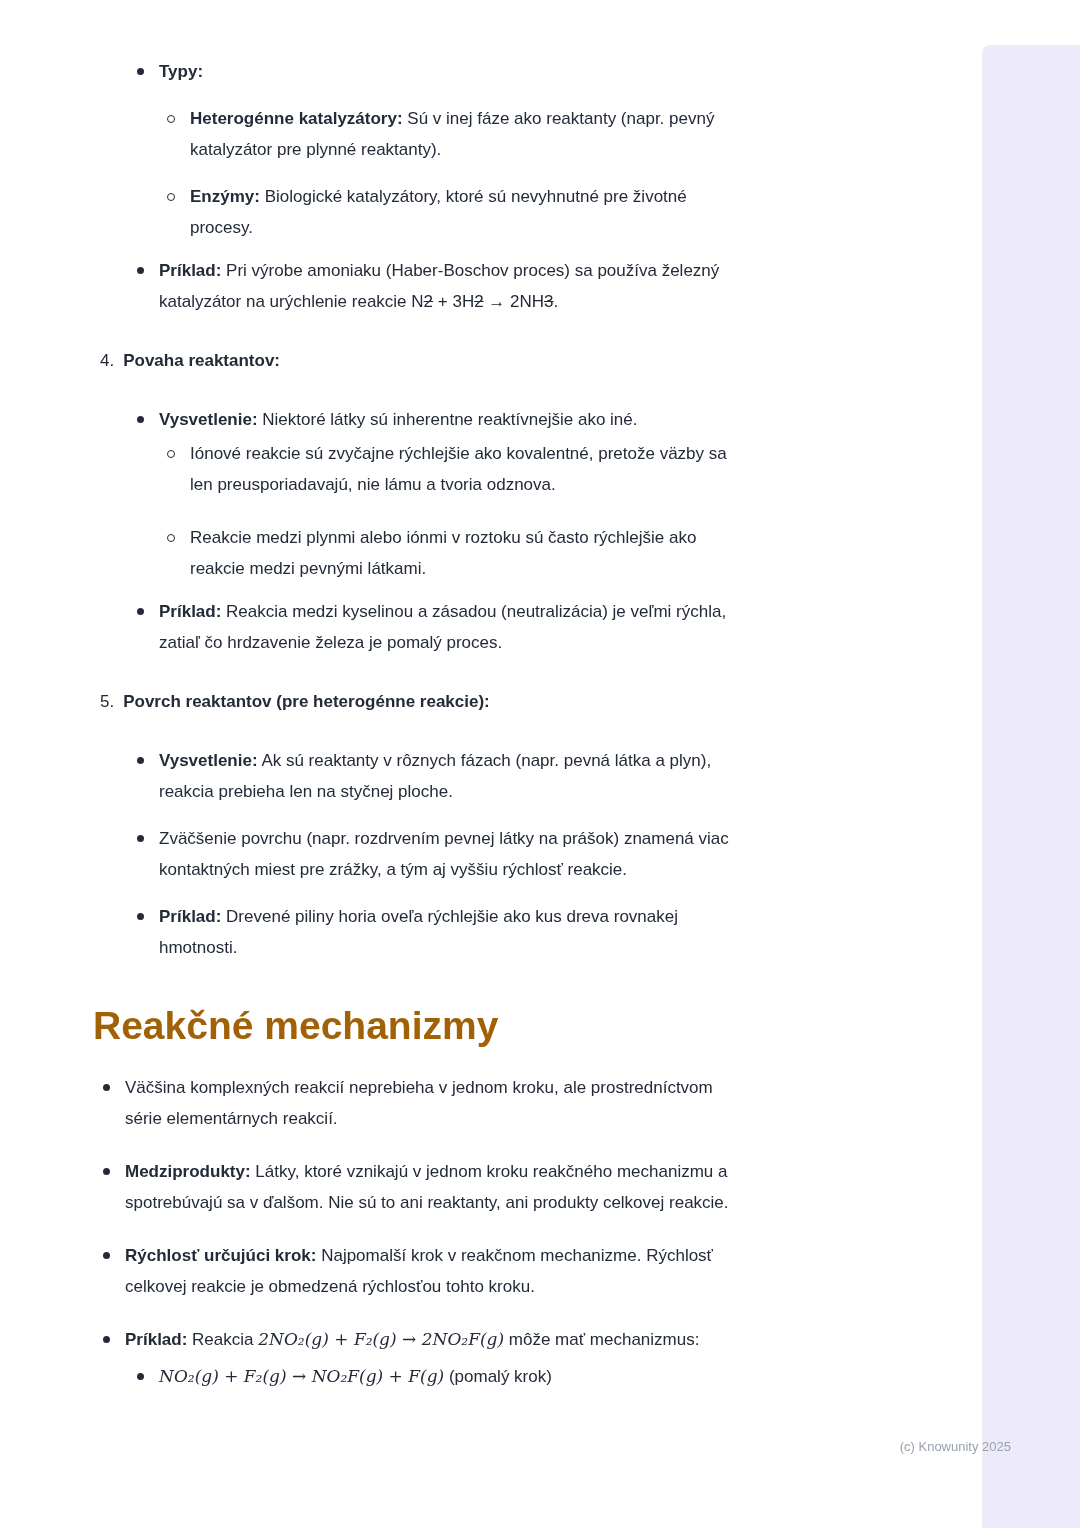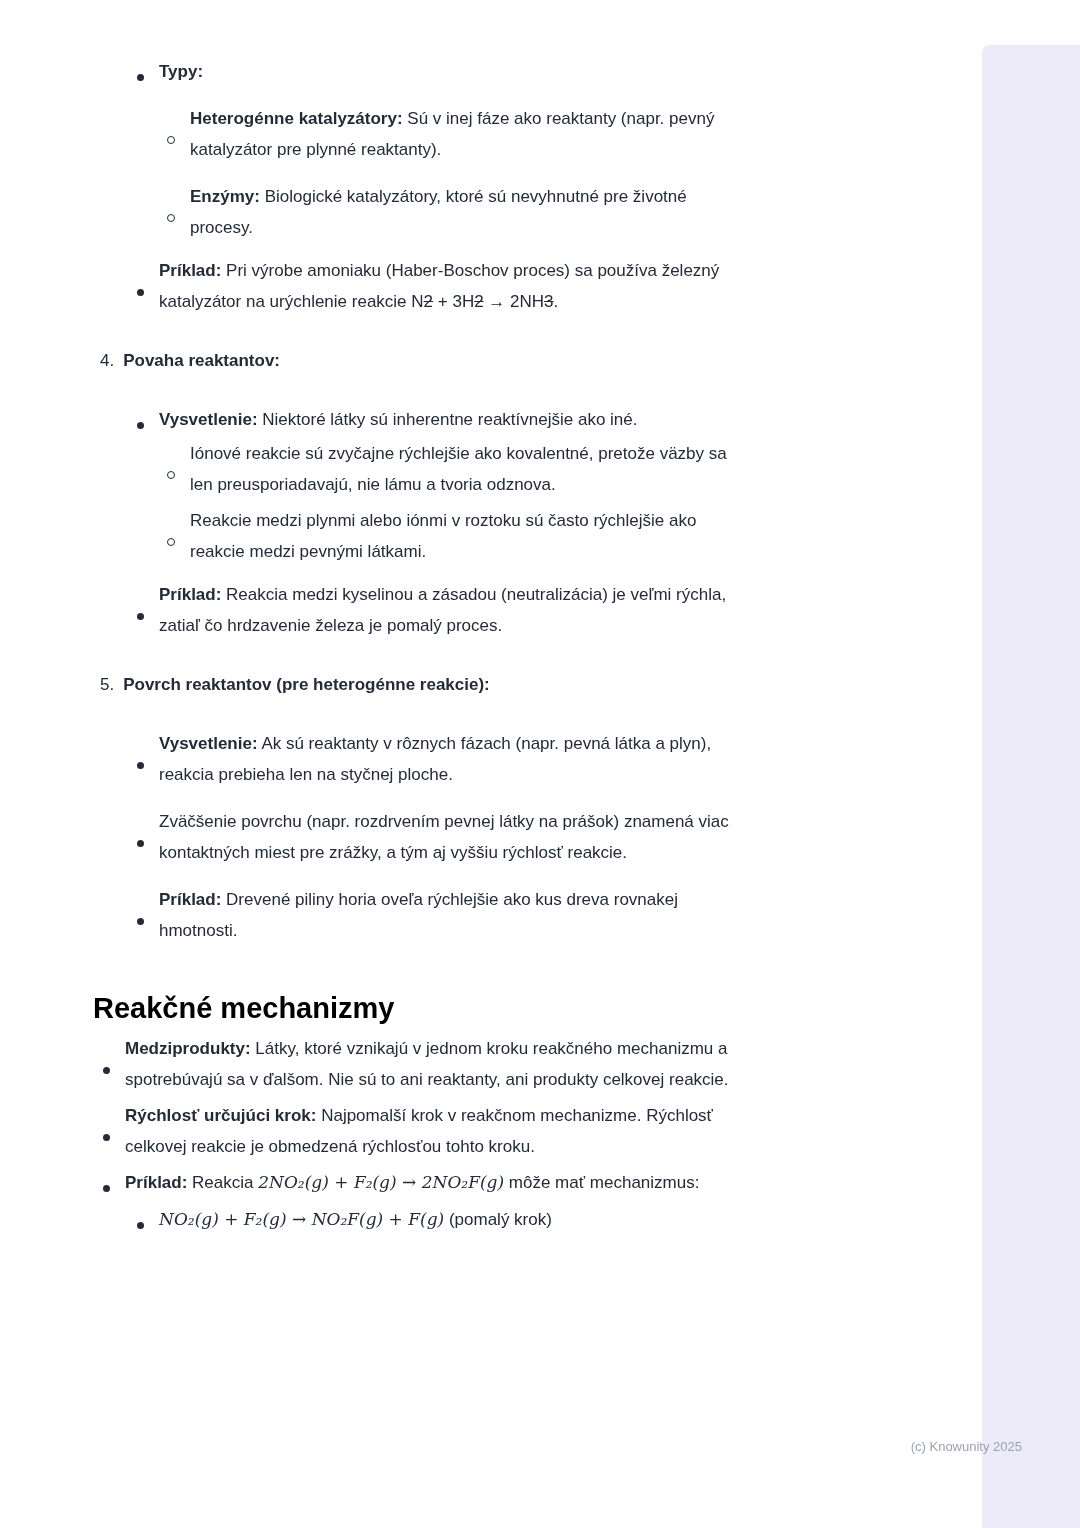--- a/index.html
+++ b/index.html
@@ -20,51 +20,51 @@
     bottom: 0;
     background: #edebfa;
     border-radius: 8px 0 0 0;
   }
   .content {
     position: absolute;
     top: 56px;
     left: 93px;
     width: 760px;
   }
-  .li { display: flex; align-items: center; margin-top: 16px; }
+  .li { display: flex; align-items: flex-start; margin-top: 16px; }
   .txt { margin: 0; font-size: 17px; line-height: 31px; }
   .marker { flex: 0 0 auto; margin-right: 15px; }
   .disc { width: 7px; height: 7px; border-radius: 50%; background: #232b39; margin-top: 12px; }
   .circle { width: 6px; height: 6px; border-radius: 50%; border: 1.6px solid #232b39; background: #ffffff; margin-top: 12px; }
   .outer { padding-left: 10px; }
   .l1 { padding-left: 44px; }
   .l2 { padding-left: 74px; }
   .outer .txt { max-width: 605px; }
   .l1 .txt { max-width: 600px; }
   .l2 .txt { max-width: 560px; }
   .num-item { display: flex; margin-top: 28px; padding-left: 7px; }
   .num { font-size: 17px; line-height: 31px; margin-right: 9px; }
   .b { font-weight: 700; }
   .s { text-decoration: line-through; }
   .m { font-family: "DejaVu Serif", serif; font-style: italic; font-size: 17px; }
   .heading {
-    font-size: 29px;
+    font-size: 39px;
     line-height: 37px;
     font-weight: 700;
-    color: #000000;
+    color: #a16207;
     margin: 44px 0 6px 0;
   }
   .mt5 { margin-top: 3px; }
   .mt6 { margin-top: 6px; }
-  .mt15 { margin-top: 5px; }
+  .mt15 { margin-top: 22px; }
   .mt22 { margin-top: 28px; }
   .mt24 { margin-top: 12px; }
   .watermark {
     position: absolute;
-    right: 58px;
+    right: 69px;
     bottom: 74px;
     font-size: 13px;
     color: #9aa2ad;
     z-index: 2;
   }
 </style>
 </head>
 <body>
 
 <div class="side-strip"></div>
@@ -132,20 +132,24 @@
     <p class="txt"><span>Zväčšenie povrchu (napr. rozdrvením pevnej látky na prášok) znamená viac kontaktných miest pre zrážky, a tým aj vyššiu rýchlosť reakcie.</span></p>
   </div>
 
   <div class="li l1">
     <span class="marker disc"></span>
     <p class="txt"><span class="b">Príklad:</span><span> Drevené piliny horia oveľa rýchlejšie ako kus dreva rovnakej hmotnosti.</span></p>
   </div>
 
   <h1 class="heading">Reakčné mechanizmy</h1>
 
+  <div class="li outer mt22">
+    <span class="marker disc"></span>
+    <p class="txt"><span>Väčšina komplexných reakcií neprebieha v jednom kroku, ale prostredníctvom série elementárnych reakcií.</span></p>
+  </div>
 
   <div class="li outer mt15">
     <span class="marker disc"></span>
     <p class="txt"><span class="b">Medziprodukty:</span><span> Látky, ktoré vznikajú v jednom kroku reakčného mechanizmu a spotrebúvajú sa v ďalšom. Nie sú to ani reaktanty, ani produkty celkovej reakcie.</span></p>
   </div>
 
   <div class="li outer mt15">
     <span class="marker disc"></span>
     <p class="txt"><span class="b">Rýchlosť určujúci krok:</span><span> Najpomalší krok v reakčnom mechanizme. Rýchlosť celkovej reakcie je obmedzená rýchlosťou tohto kroku.</span></p>
   </div>

